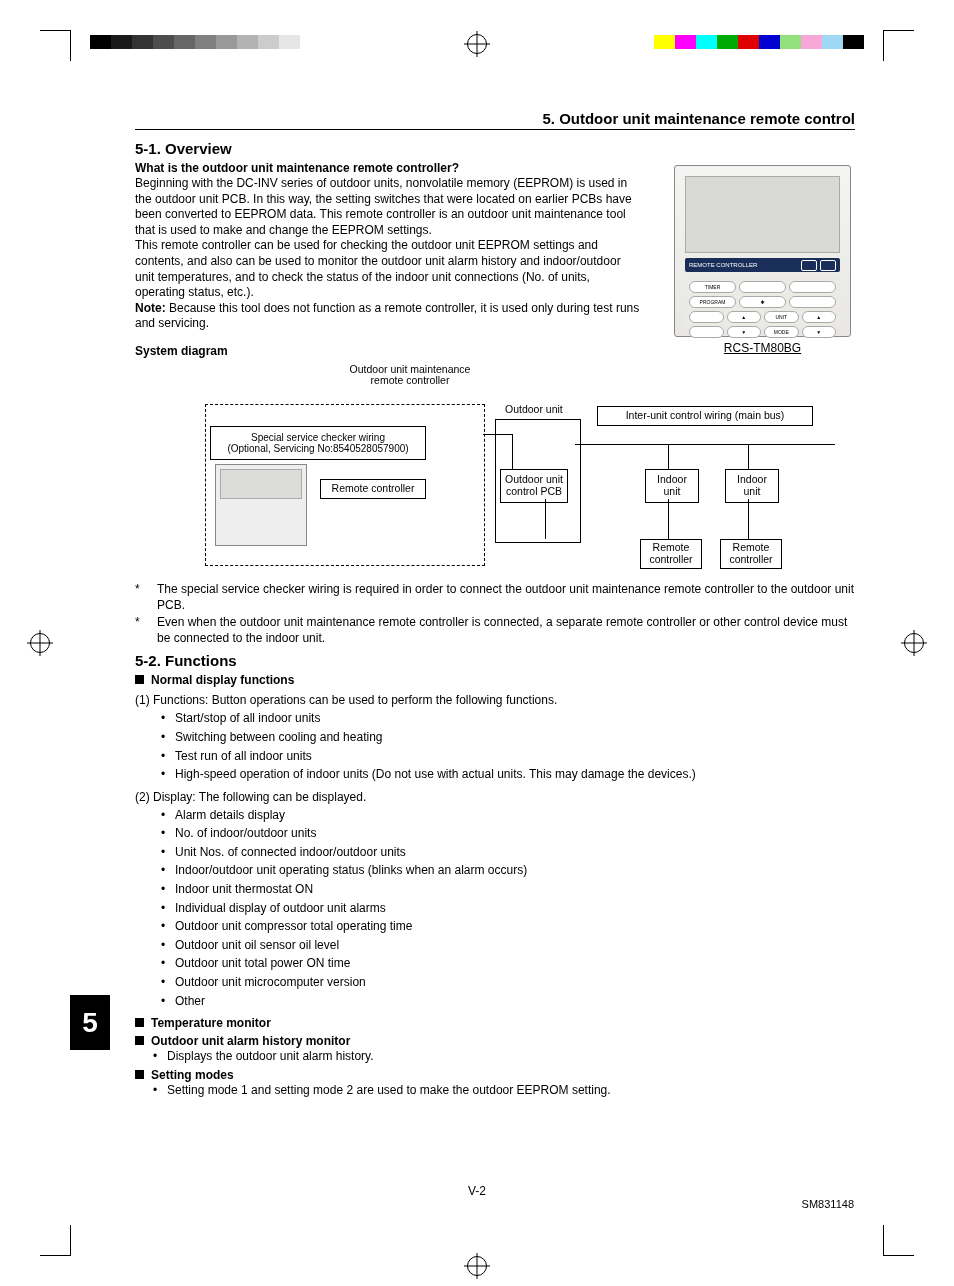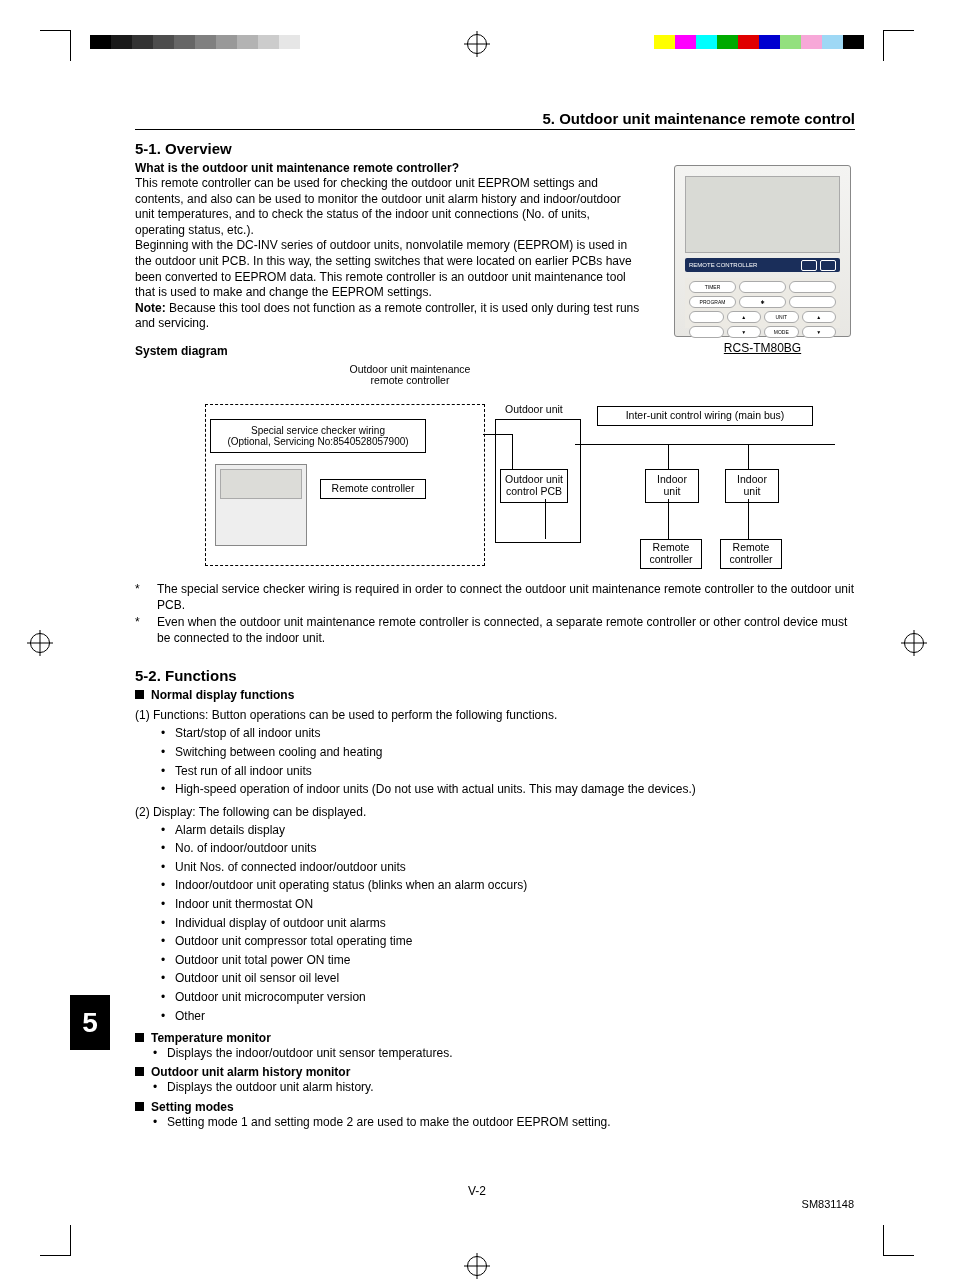--- a/index.html
+++ b/index.html
@@ -254,22 +254,22 @@
   <div class="reg-mark reg-right"></div>
   <div class="reg-mark reg-bot"></div>
 
   <div class="content">
     <div class="sect-title">5. Outdoor unit maintenance remote control</div>
 
     <div class="h2">5-1. Overview</div>
 
     <div class="text-col">
       <div class="sub-h">What is the outdoor unit maintenance remote controller?</div>
+      <div class="body-text">Beginning with the DC-INV series of outdoor units, nonvolatile memory (EEPROM) is used in the outdoor unit PCB. In this way, the setting switches that were located on earlier PCBs have been converted to EEPROM data. This remote controller is an outdoor unit maintenance tool that is used to make and change the EEPROM settings.</div>
       <div class="body-text">This remote controller can be used for checking the outdoor unit EEPROM settings and contents, and also can be used to monitor the outdoor unit alarm history and indoor/outdoor unit temperatures, and to check the status of the indoor unit connections (No. of units, operating status, etc.).</div>
-      <div class="body-text">Beginning with the DC-INV series of outdoor units, nonvolatile memory (EEPROM) is used in the outdoor unit PCB. In this way, the setting switches that were located on earlier PCBs have been converted to EEPROM data. This remote controller is an outdoor unit maintenance tool that is used to make and change the EEPROM settings.</div>
       <div class="body-text">
         <b>Note:</b><span> Because this tool does not function as a remote controller, it is used only during test runs and servicing.</span>
       </div>
       <div class="sub-h" style="margin-top:12px">System diagram</div>
     </div>
 
     <div class="figure-right">
       <div class="remote-img">
         <div class="remote-screen"></div>
         <div class="remote-strip">
@@ -304,21 +304,21 @@
             </div>
         </div>
       </div>
       <div>RCS-TM80BG</div>
     </div>
 
     <div class="diagram">
       <div class="dlabel" style="left:125px; top:0; width:160px; white-space:pre-line">Outdoor unit maintenance
 remote controller</div>
       <div class="dashed-box" style="left:0; top:40px; width:278px; height:160px;"></div>
-      <div class="dbox" style="left:5px; top:55px; width:210px; height:30px; white-space:pre-line; font-size:10px;">Special service checker wiring
+      <div class="dbox" style="left:5px; top:62px; width:210px; height:30px; white-space:pre-line; font-size:10px;">Special service checker wiring
 (Optional, Servicing No:8540528057900)</div>
       <div class="tiny-remote" style="left:10px; top:100px;">
           <div class="scr"></div>
         </div>
       <div class="dbox" style="left:115px; top:115px; width:100px; height:16px;">Remote controller</div>
 
       <div class="dlabel" style="left:300px; top:40px;">Outdoor unit</div>
       <div class="dbox" style="left:290px; top:55px; width:80px; height:120px; border-width:1px;"></div>
       <div class="dbox" style="left:295px; top:105px; width:62px; height:30px; white-space:pre-line;">Outdoor unit
 control PCB</div>
@@ -349,21 +349,21 @@
       <li>
           <span class="ast">*</span>
           <span>The special service checker wiring is required in order to connect the outdoor unit maintenance remote controller to the outdoor unit PCB.</span>
         </li>
       <li>
           <span class="ast">*</span>
           <span>Even when the outdoor unit maintenance remote controller is connected, a separate remote controller or other control device must be connected to the indoor unit.</span>
         </li>
     </ul>
 
-    <div class="h2" style="margin-top:21px">5-2. Functions</div>
+    <div class="h2" style="margin-top:6px">5-2. Functions</div>
 
     <ul class="sq-list">
       <li class="sq-item">
           <span class="sq"></span>
           <span>Normal display functions</span>
         </li>
     </ul>
 
     <div class="num-item" style="margin-top:6px">(1) Functions: Button operations can be used to perform the following functions.</div>
     <ul class="bullet-list">
@@ -375,35 +375,32 @@
 
     <div class="num-item">(2) Display: The following can be displayed.</div>
     <ul class="bullet-list">
       <li>Alarm details display</li>
       <li>No. of indoor/outdoor units</li>
       <li>Unit Nos. of connected indoor/outdoor units</li>
       <li>Indoor/outdoor unit operating status (blinks when an alarm occurs)</li>
       <li>Indoor unit thermostat ON</li>
       <li>Individual display of outdoor unit alarms</li>
       <li>Outdoor unit compressor total operating time</li>
+      <li>Outdoor unit oil sensor oil level</li>
       <li>Outdoor unit total power ON time</li>
-      <li>Outdoor unit oil sensor oil level</li>
       <li>Outdoor unit microcomputer version</li>
       <li>Other</li>
     </ul>
 
     <ul class="sq-list">
       <li class="sq-item">
           <span class="sq"></span>
           <span>Temperature monitor</span>
         </li>
     </ul>
-    <ul class="sub-bullet">
-        <li>Displays the indoor/outdoor unit sensor temperatures.</li>
-      </ul>
 
     <ul class="sq-list">
       <li class="sq-item">
           <span class="sq"></span>
           <span>Outdoor unit alarm history monitor</span>
         </li>
     </ul>
     <ul class="sub-bullet">
         <li>Displays the outdoor unit alarm history.</li>
       </ul>

